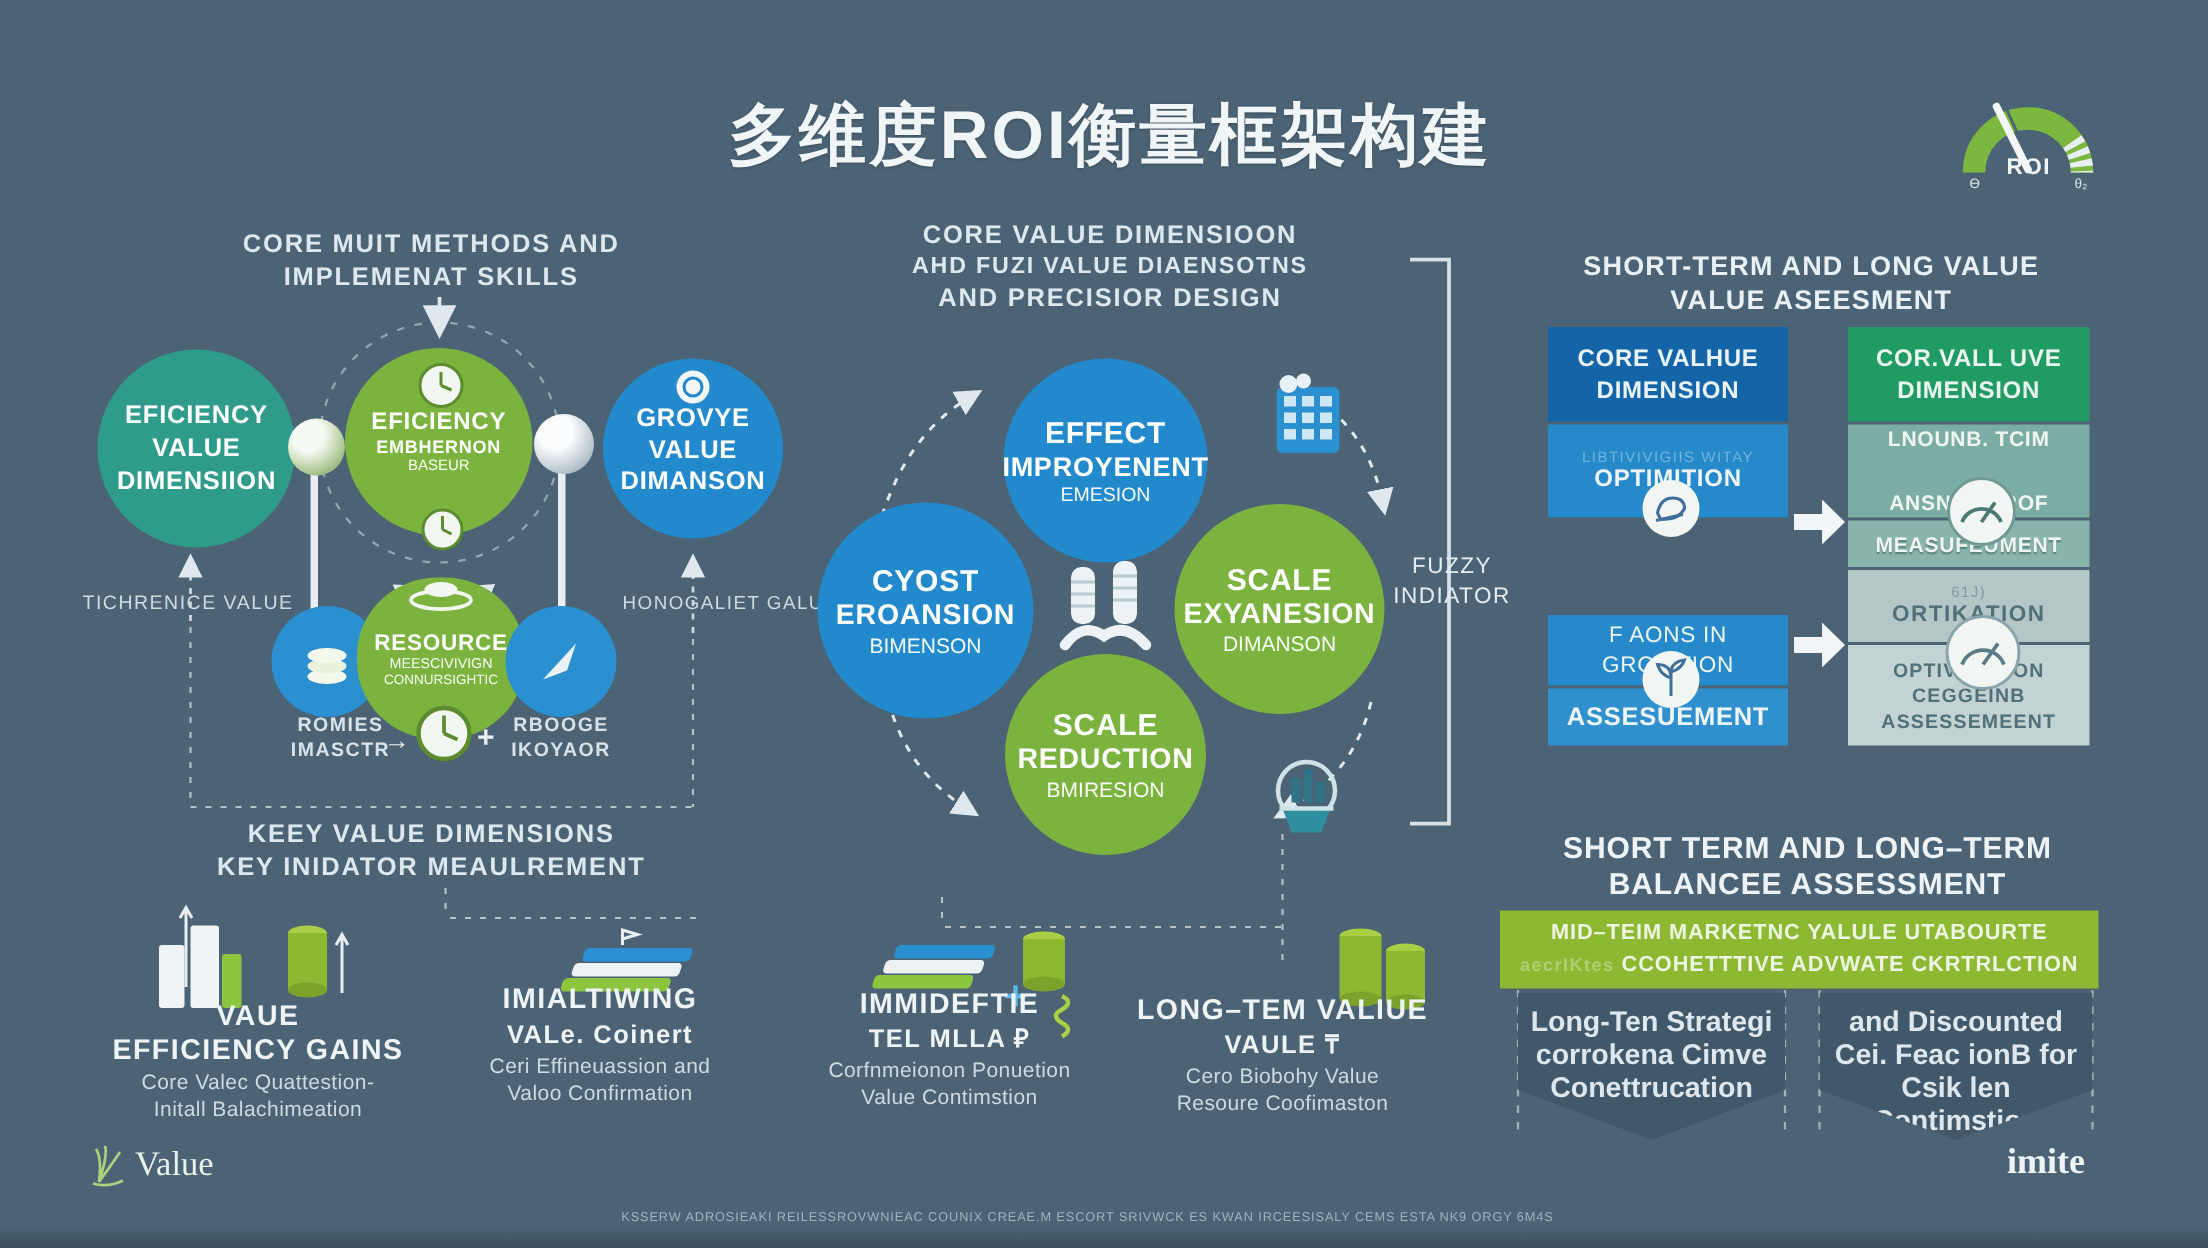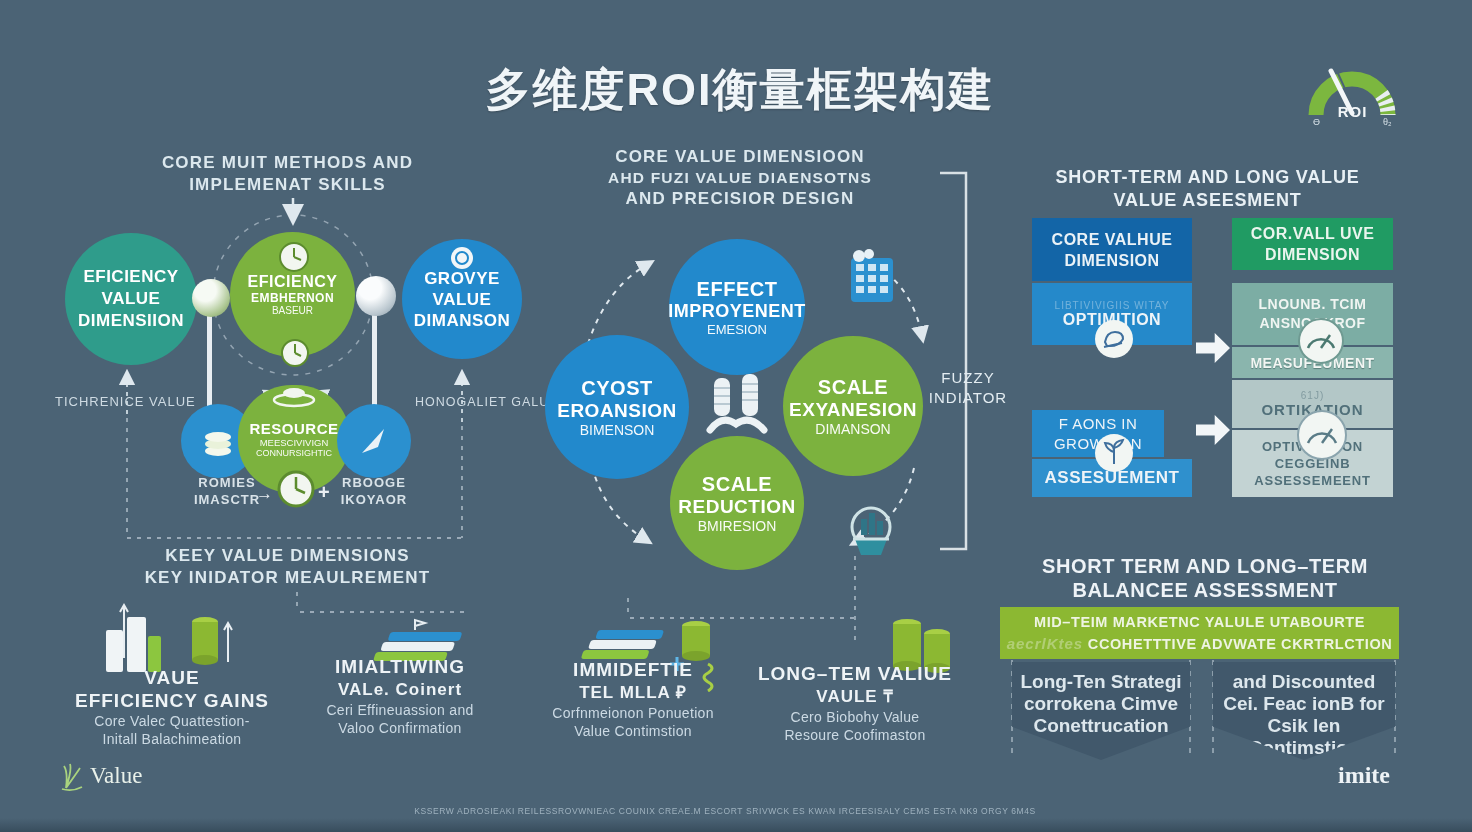--- a/index.html
+++ b/index.html
@@ -250,45 +250,45 @@
   </div>
 
   <div class="vbox" style="left:1032px;top:218px;width:160px;height:63px;background:#1365a7;color:#eaf2f7;font-size:16px;font-weight:700;line-height:21px;">
     <div>CORE VALHUE</div>
     <div>DIMENSION</div>
   </div>
   <div class="vbox" style="left:1032px;top:283px;width:160px;height:62px;background:#2589ca;color:#eef4f8;">
     <div class="faint">LIBTIVIVIGIIS WITAY</div>
     <div style="font-size:16px;font-weight:600;">OPTIMITION</div>
   </div>
-  <div class="vbox" style="left:1032px;top:410px;width:132px;height:47px;background:#2589ca;color:#eef4f8;font-size:15px;line-height:20px;">
+  <div class="vbox" style="left:1032px;top:410px;width:160px;height:47px;background:#2589ca;color:#eef4f8;font-size:15px;line-height:20px;">
     <div>F AONS IN</div>
     <div>GROWTION</div>
   </div>
   <div class="vbox" style="left:1032px;top:459px;width:160px;height:38px;background:#2f90cd;color:#eef4f8;font-size:17px;font-weight:600;">
     <div>ASSESUEMENT</div>
   </div>
 
   <div class="iconbubble" style="left:1095px;top:320px;width:38px;height:38px;">
     <svg width="38" height="38">
         <path d="M10,22 Q12,12 20,12 Q28,12 28,19 Q24,27 12,26 z" fill="none" stroke="#3f6f9d" stroke-width="2"></path>
         <path d="M9,27 L27,23" stroke="#3f6f9d" stroke-width="2"></path>
       </svg>
   </div>
   <div class="iconbubble" style="left:1095px;top:434px;width:38px;height:38px;">
     <svg width="38" height="38">
         <path d="M19,30 L19,14 M19,18 Q12,16 10,9 Q18,9 19,16 M19,14 Q26,12 28,6 Q20,7 19,13" fill="none" stroke="#3f6f9d" stroke-width="2"></path>
       </svg>
   </div>
 
-  <div class="vbox" style="left:1232px;top:218px;width:161px;height:52px;background:#209b63;color:#eaf5ee;font-size:16px;font-weight:700;line-height:21px;">
+  <div class="vbox" style="left:1232px;top:218px;width:161px;height:63px;background:#209b63;color:#eaf5ee;font-size:16px;font-weight:700;line-height:21px;">
     <div>COR.VALL UVE</div>
     <div>DIMENSION</div>
   </div>
-  <div class="vbox" style="left:1232px;top:283px;width:161px;height:62px;background:#7cada4;color:#f0f5f2;font-size:14px;font-weight:600;line-height:19px;">
+  <div class="vbox" style="left:1232px;top:283px;width:161px;height:62px;background:#7cada4;color:#f0f5f2;font-size:14px;font-weight:600;line-height:19px;justify-content:space-between;">
     <div>LNOUNB. TCIM</div>
     <div>ANSNOOKROF</div>
   </div>
   <div class="vbox" style="left:1232px;top:347px;width:161px;height:31px;background:#8ab5ad;color:#f2f6f3;font-size:14px;font-weight:700;text-shadow:0 1px 1px rgba(40,70,70,.5);">
     <div>MEASUFEUMENT</div>
   </div>
   <div class="vbox" style="left:1232px;top:380px;width:161px;height:48px;background:#b3c7c7;color:#51707a;">
     <div class="faint" style="opacity:.5;">61J)</div>
     <div style="font-size:15px;font-weight:600;letter-spacing:1px;">ORTIKATION</div>
   </div>
@@ -381,21 +381,21 @@
   </div>
 
   <div class="abs ctr z2" style="left:1005px;top:554px;width:400px;font-weight:700;font-size:20px;letter-spacing:.6px;line-height:24px;color:#eef3f7;">
     <div>SHORT TERM AND LONG–TERM</div>
     <div>BALANCEE ASSESSMENT</div>
   </div>
 
   <div class="banner" style="left:1000px;top:607px;width:399px;height:52px;">
     <div>MID–TEIM MARKETNC YALULE UTABOURTE</div>
     <div>
-      <span class="faint" style="font-size:15px;font-style:italic;">aecrlKtes</span>
+      <span class="faint" style="font-size:12px;">aecrlKtes</span>
       <span>CCOHETTTIVE ADVWATE CKRTRLCTION</span>
     </div>
   </div>
 
   <div class="pennant" style="left:1012px;top:662px;width:178px;height:98px;">
     <div>Long-Ten Strategi</div>
     <div>corrokena Cimve</div>
     <div>Conettrucation</div>
   </div>
   <div class="pennant" style="left:1213px;top:662px;width:182px;height:98px;">

